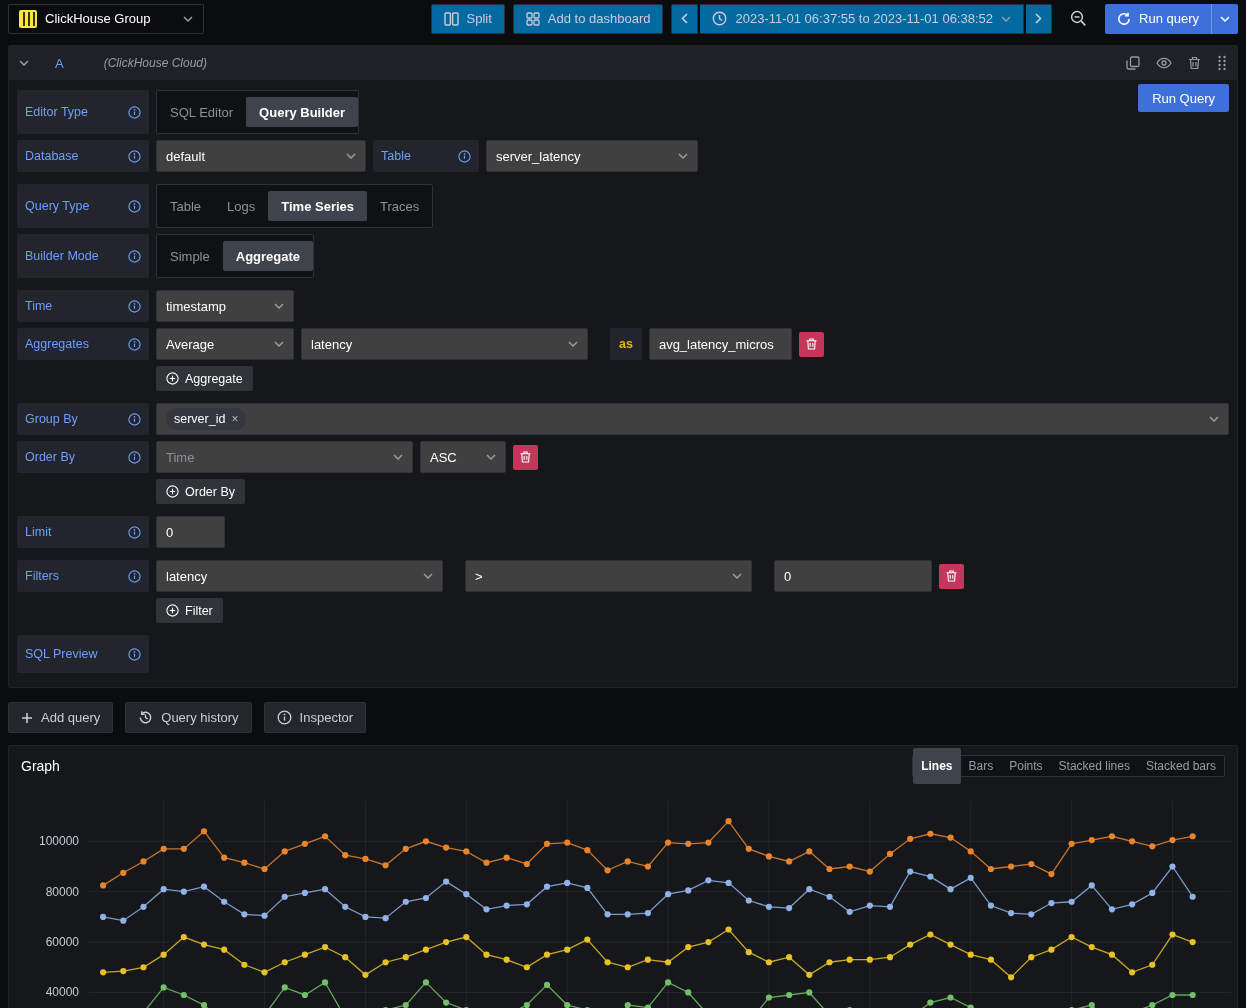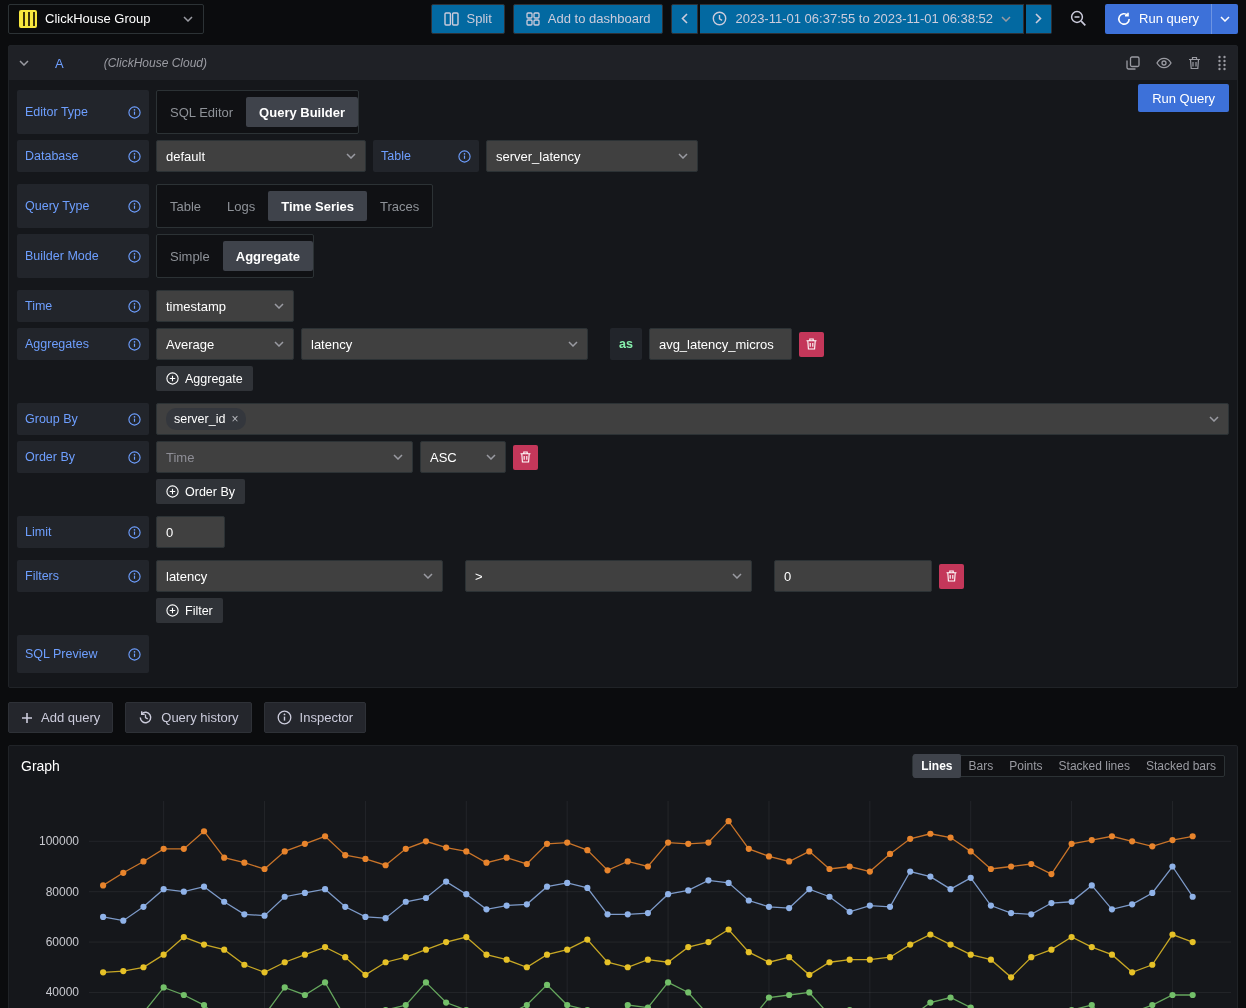--- a/index.html
+++ b/index.html
@@ -59,21 +59,21 @@
   .seg { padding:0 13px; height:30px; display:flex; align-items:center; color:#8e9298; cursor:pointer;
     border-radius:2px; font-size:13px; }
   .seg.active { background:#3f434b; color:#fff; font-weight:700; }
 
   .select, .input { background:#404040; border:1px solid #2c3235; border-radius:2px; height:32px;
     display:flex; align-items:center; padding:0 9px; color:#fff; cursor:pointer; }
   .select .val { flex:1; white-space:nowrap; overflow:hidden; }
   .select .caret { color:#9a9ba2; margin-left:8px; }
   .select .val.placeholder { color:#8e8e96; }
   .as-chip { background:#22252b; border-radius:2px; height:32px; display:flex; align-items:center;
-    padding:0 9px; color:#86efac; font-size:12.5px; font-weight:600; }
+    padding:0 9px; color:#eab308; font-size:12.5px; font-weight:600; }
   .tag-chip { background:#34373d; border-radius:10px; height:22px; display:flex; align-items:center;
     gap:6px; padding:0 8px; color:#fff; font-size:12.5px; }
   .tag-chip .x { color:#b6b7bd; cursor:pointer; font-size:12px; }
   .trash-btn { width:25px; height:25px; align-self:center; background:#c4375a; border-radius:2px;
     display:flex; align-items:center; justify-content:center; color:#fff; cursor:pointer; }
   .add-row { margin:2px 0 12px 139px; }
   .btn-add { display:inline-flex; align-items:center; gap:6px; height:25px; padding:0 10px;
     background:#303338; border-radius:2px; color:#fff; font-size:12.5px; font-weight:500; cursor:pointer; }
   .sql-block { flex:1; background:#0e0f13; border:1px solid #2c3235; border-radius:2px;
     padding:8px 10px; font-family:"DejaVu Sans Mono","Liberation Mono",monospace; font-size:11.5px;
@@ -84,21 +84,21 @@
   
   .explore-footer { display:flex; gap:12px; padding:6px 8px 0 8px; }
   .explore-footer .btn { height:31px; background:#24262c; }
 
   
   .graph-panel { margin:12px 8px 8px 8px; height:368px; display:flex; flex-direction:column; }
   .graph-header { display:flex; align-items:center; padding:9px 12px 2px 12px; }
   .graph-title { color:#fff; font-weight:500; font-size:14px; }
   .mode-group { margin-left:auto; display:inline-flex; align-items:center; background:#101114;
     border:1px solid #2c3235; border-radius:2px; height:22px; }
-  .mode { padding:0 8px; height:24px; display:flex; align-items:center; color:#9a9ba2; font-size:12px; cursor:pointer; border-radius:2px; }
+  .mode { padding:0 8px; height:36px; display:flex; align-items:center; color:#9a9ba2; font-size:12px; cursor:pointer; border-radius:2px; }
   .mode.active { background:#3f434b; color:#fff; font-weight:700; }
   .axis-label { fill:#c8c9cf; font-size:12px; font-family:"Liberation Sans","DejaVu Sans",sans-serif; }
 </style>
 </head>
 <body>
 
 <div class="topbar">
   <div class="ds-picker">
     <span class="icon ch-logo"></span>
     <span class="name">ClickHouse Group</span>

